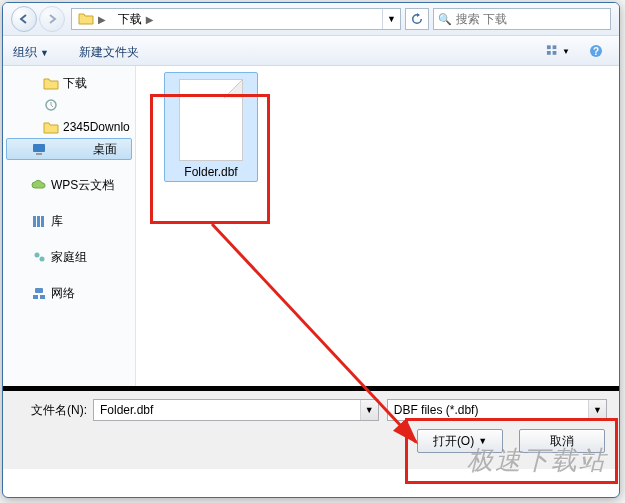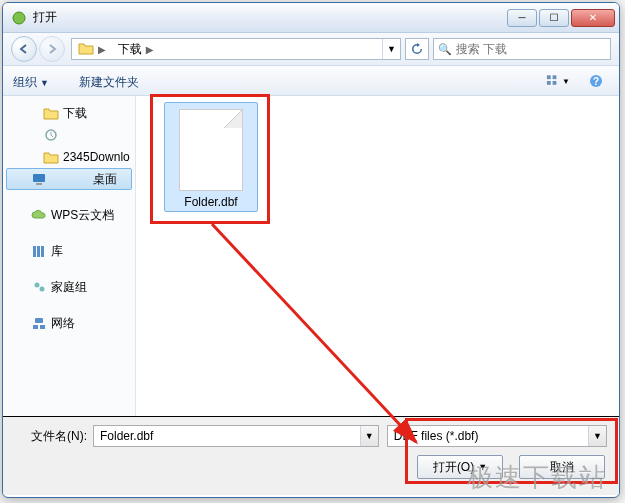--- a/index.html
+++ b/index.html
@@ -63,51 +63,40 @@
 .file-icon { width:64px; height:82px; margin:4px auto 4px; background:#fff; border:1px solid #ccc; position:relative; }
 .file-icon::before { content:""; position:absolute; right:0; top:0; width:18px; height:18px;
   background: linear-gradient(135deg, #fff 0 48%, #ccc 50%, #eee 52% 100%); }
 .file-name { font-size:12px; color:#000; }
 
 .annot-box { position:absolute; border:3px solid #e2231a; z-index: 5; pointer-events:none; }
 .annot-box.a1 { left: 150px; top: 94px; width: 120px; height: 130px; }
 .annot-box.a2 { left: 405px; top: 418px; width: 213px; height: 66px; }
 .annot-line { position:absolute; pointer-events:none; z-index:4; }
 
-.bottombar { border-top:1px solid #000000; padding: 8px 12px 16px; background:#f0f0f0; }
+.bottombar { border-top:5px solid #000000; padding: 8px 12px 16px; background:#f0f0f0; }
 .row { display:flex; align-items:center; margin-bottom:8px; }
 .row .lbl { width:72px; text-align:right; font-size:12px; margin-right:6px; }
 .combo { height:22px; border:1px solid #abadb3; background:#fff; display:flex; align-items:center; font-size:12px; flex:1; position:relative; }
 .combo .val { flex:1; padding:0 6px; }
 .combo .cbarr { width:18px; height:100%; border-left:1px solid #d0d4da; display:flex;align-items:center;justify-content:center; background:linear-gradient(to bottom,#f6f6f6,#e4e4e4); cursor:pointer; }
 .row .gap { width:8px; }
 .btnrow { display:flex; justify-content:flex-end; gap:16px; padding-right:2px; }
 .btn { width:86px; height:24px; border:1px solid #8a9bb2; background:linear-gradient(to bottom,#fdfdfd,#e5e9ee);
   font-size:12px; display:flex;align-items:center;justify-content:center; cursor:pointer; border-radius:2px; }
 .btn .arr { font-size:9px; margin-left:4px; }
 
-.watermark { position:absolute; right:18px; bottom:8px; font-size:26px; color:rgba(120,120,120,0.55);
-  font-weight:300; letter-spacing:2px; z-index:6; pointer-events:none; text-shadow:0 1px 1px rgba(255,255,255,0.6); }
+.watermark { position:absolute; right:18px; bottom:25px; font-size:26px; color:rgba(120,120,120,0.55);
+  font-style:italic; font-weight:300; letter-spacing:2px; z-index:6; pointer-events:none; text-shadow:0 1px 1px rgba(255,255,255,0.6); }
 </style>
 </head>
 <body>
 
 <div class="dialog">
 
-  <div class="titlebar">
-    <span class="icon">
-      <svg width="16" height="16" viewBox="0 0 16 16">
-          <circle cx="8" cy="8" r="6" fill="#7cc24a" stroke="#4a8a1f"></circle>
-        </svg>
-    </span>
-    <span class="title">打开</span>
-    <div class="winbtn">─</div>
-    <div class="winbtn">☐</div>
-    <div class="winbtn close">✕</div>
-  </div>
 
   <div class="navbar">
     <div class="navbtn">
       <svg width="12" height="12" viewBox="0 0 12 12">
           <path d="M8 2 L3 6 L8 10" stroke="#4a6b93" stroke-width="2" fill="none"></path>
         </svg>
     </div>
     <div class="navbtn fwd">
       <svg width="12" height="12" viewBox="0 0 12 12">
           <path d="M4 2 L9 6 L4 10" stroke="#4a6b93" stroke-width="2" fill="none"></path>

